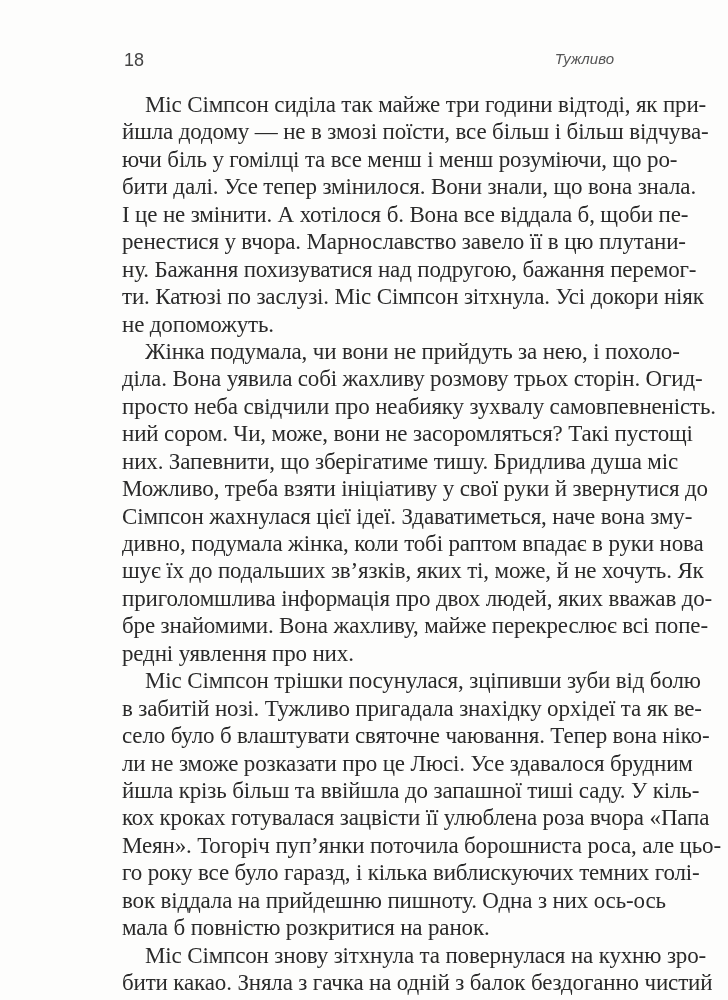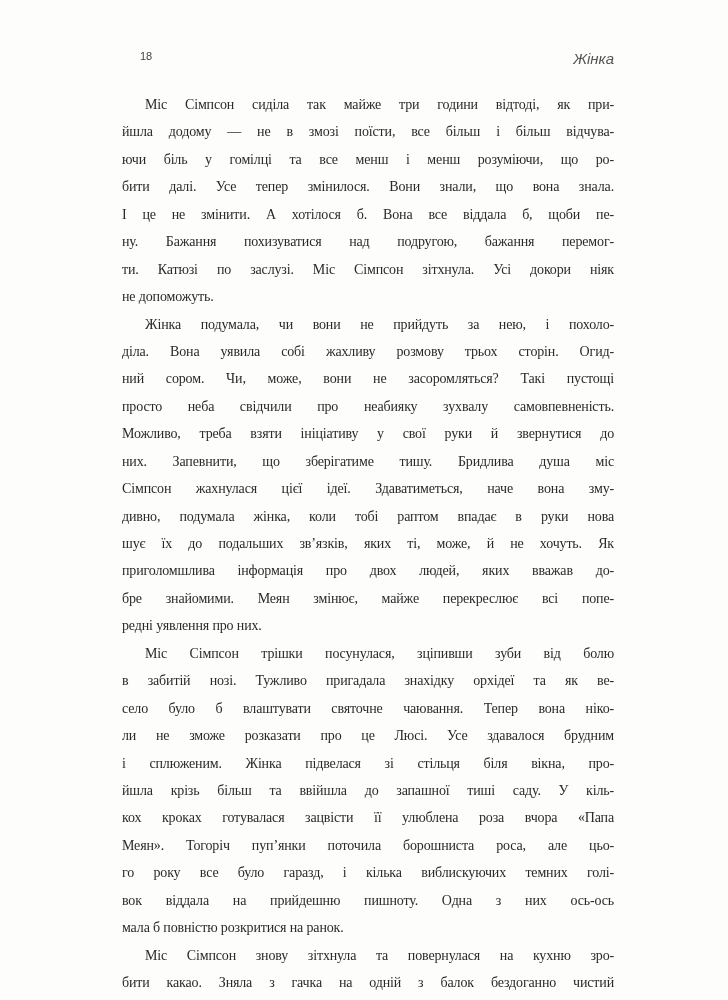--- a/index.html
+++ b/index.html
@@ -5,83 +5,83 @@
   html, body { margin: 0; padding: 0; }
   body {
     width: 728px; height: 1000px;
     background: #fdfdfc;
     position: relative;
     overflow: hidden;
     font-family: "Liberation Serif", "DejaVu Serif", serif;
     color: #2a2a2a;
   }
   .page-number {
-    position: absolute; left: 140px; top: 50px;
+    position: absolute; left: 124px; top: 50px;
     font-family: "Liberation Sans", "DejaVu Sans", sans-serif;
-    font-size: 11px; color: #444;
+    font-size: 18px; color: #444;
   }
   .running-head {
     position: absolute; right: 114px; top: 50px;
     font-family: "Liberation Sans", "DejaVu Sans", sans-serif;
     font-style: italic; font-size: 15px; color: #555;
   }
   .body-text {
     position: absolute; left: 122px; top: 91px;
     width: 492px;
   }
   .line {
     display: block;
     height: 27.45px;
     line-height: 27.45px;
-    font-size: 14px;
+    font-size: 23px;
     white-space: nowrap;
     text-align: justify;
     text-align-last: justify;
     letter-spacing: -0.15px;
   }
   .line.indent { padding-left: 23px; }
   .line.last { text-align-last: left; }
 </style>
 </head>
 <body>
 
 <div class="page-number">18</div>
-<div class="running-head">Жінка</div>
+<div class="running-head">Тужливо</div>
 
 <div class="body-text">
   <div>
     <span class="line indent">Міс Сімпсон сиділа так майже три години відтоді, як при-</span>
     <span class="line">йшла додому — не в змозі поїсти, все більш і більш відчува-</span>
     <span class="line">ючи біль у гомілці та все менш і менш розуміючи, що ро-</span>
     <span class="line">бити далі. Усе тепер змінилося. Вони знали, що вона знала.</span>
     <span class="line">І це не змінити. А хотілося б. Вона все віддала б, щоби пе-</span>
+    <span class="line">ренестися у вчора. Марнославство завело її в цю плутани-</span>
     <span class="line">ну. Бажання похизуватися над подругою, бажання перемог-</span>
     <span class="line">ти. Катюзі по заслузі. Міс Сімпсон зітхнула. Усі докори ніяк</span>
     <span class="line last">не допоможуть.</span>
   </div>
   <div>
     <span class="line indent">Жінка подумала, чи вони не прийдуть за нею, і похоло-</span>
     <span class="line">діла. Вона уявила собі жахливу розмову трьох сторін. Огид-</span>
+    <span class="line">просто неба свідчили про неабияку зухвалу самовпевненість.</span>
     <span class="line">ний сором. Чи, може, вони не засоромляться? Такі пустощі</span>
-    <span class="line">просто неба свідчили про неабияку зухвалу самовпевненість.</span>
+    <span class="line">них. Запевнити, що зберігатиме тишу. Бридлива душа міс</span>
     <span class="line">Можливо, треба взяти ініціативу у свої руки й звернутися до</span>
-    <span class="line">них. Запевнити, що зберігатиме тишу. Бридлива душа міс</span>
     <span class="line">Сімпсон жахнулася цієї ідеї. Здаватиметься, наче вона зму-</span>
     <span class="line">дивно, подумала жінка, коли тобі раптом впадає в руки нова</span>
     <span class="line">шує їх до подальших зв’язків, яких ті, може, й не хочуть. Як</span>
     <span class="line">приголомшлива інформація про двох людей, яких вважав до-</span>
-    <span class="line">бре знайомими. Меян змінює, майже перекреслює всі попе-</span>
+    <span class="line">бре знайомими. Вона жахливу, майже перекреслює всі попе-</span>
     <span class="line last">редні уявлення про них.</span>
   </div>
   <div>
     <span class="line indent">Міс Сімпсон трішки посунулася, зціпивши зуби від болю</span>
     <span class="line">в забитій нозі. Тужливо пригадала знахідку орхідеї та як ве-</span>
     <span class="line">село було б влаштувати святочне чаювання. Тепер вона ніко-</span>
     <span class="line">ли не зможе розказати про це Люсі. Усе здавалося брудним</span>
-    <span class="line">і сплюженим. Жінка підвелася зі стільця біля вікна, про-</span>
     <span class="line">йшла крізь більш та ввійшла до запашної тиші саду. У кіль-</span>
     <span class="line">кох кроках готувалася зацвісти її улюблена роза вчора «Папа</span>
     <span class="line">Меян». Тогоріч пуп’янки поточила борошниста роса, але цьо-</span>
     <span class="line">го року все було гаразд, і кілька виблискуючих темних голі-</span>
     <span class="line">вок віддала на прийдешню пишноту. Одна з них ось-ось</span>
     <span class="line last">мала б повністю розкритися на ранок.</span>
   </div>
   <div>
     <span class="line indent">Міс Сімпсон знову зітхнула та повернулася на кухню зро-</span>
     <span class="line">бити какао. Зняла з гачка на одній з балок бездоганно чистий</span>

